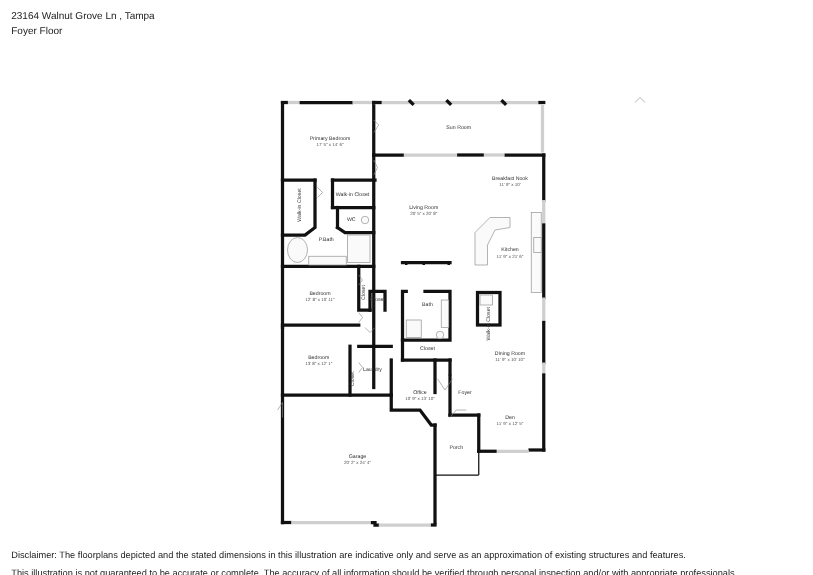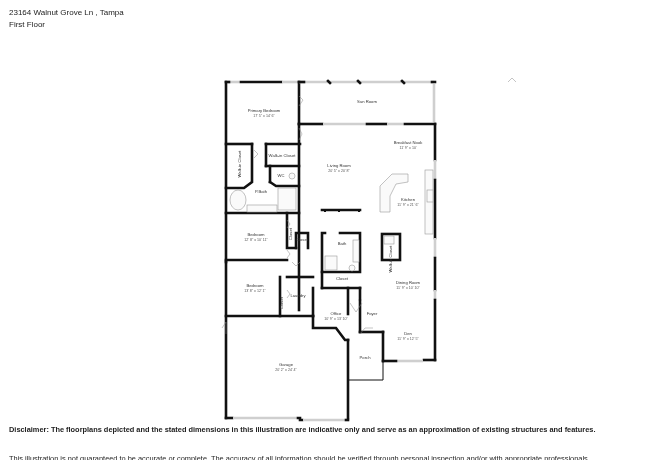--- a/index.html
+++ b/index.html
@@ -1,36 +1,36 @@
 <!DOCTYPE html>
 <html><head>
   <meta charset="utf-8">
   <style>
     html, body { margin: 0; padding: 0; background: #ffffff; }
     body { width: 650px; height: 460px; position: relative; overflow: hidden; font-family: "Liberation Sans", sans-serif; color: #222; }
     .hdr { position: absolute; left: 9px; font-size: 8px; color: #222; }
     #title { top: 8px; }
     #floor { top: 20px; }
     .disc { position: absolute; left: 9px; font-size: 7.4px; color: #222; white-space: nowrap; }
-    #disc1 { top: 425px; font-weight: bold; }
+    #disc1 { top: 439px; }
     #disc2 { top: 454px; }
     svg { position: absolute; left: 0; top: 0; }
     .wall { stroke: #111; stroke-width: 2.6; fill: none; stroke-linecap: square; }
     .thin { stroke: #111; stroke-width: 1; fill: none; }
     .win { stroke: #cfcfcf; stroke-width: 2.6; fill: none; }
     .fix { stroke: #999; stroke-width: 0.6; fill: #fafafa; }
     .door { stroke: #888; stroke-width: 0.5; fill: none; }
     .rn { font-size: 4.2px; fill: #333; text-anchor: middle; font-family: "Liberation Sans", sans-serif; }
     .rd { font-size: 3.6px; fill: #555; text-anchor: middle; font-family: "Liberation Sans", sans-serif; }
   </style>
 </head>
 <body>
 
 <div id="title" class="hdr">23164 Walnut Grove Ln , Tampa</div>
-<div id="floor" class="hdr">First Floor</div>
+<div id="floor" class="hdr">Foyer Floor</div>
 
 <svg width="650" height="460" viewBox="0 0 650 460">
 
   <g>
 
     <polyline class="wall" points="226,82 226,418"></polyline>
     <line class="win" x1="228" y1="82" x2="240" y2="82"></line>
     <line class="wall" x1="226" y1="82" x2="229" y2="82"></line>
     <line class="wall" x1="241" y1="82" x2="281" y2="82"></line>
     <line class="win" x1="282" y1="82" x2="298" y2="82"></line>

